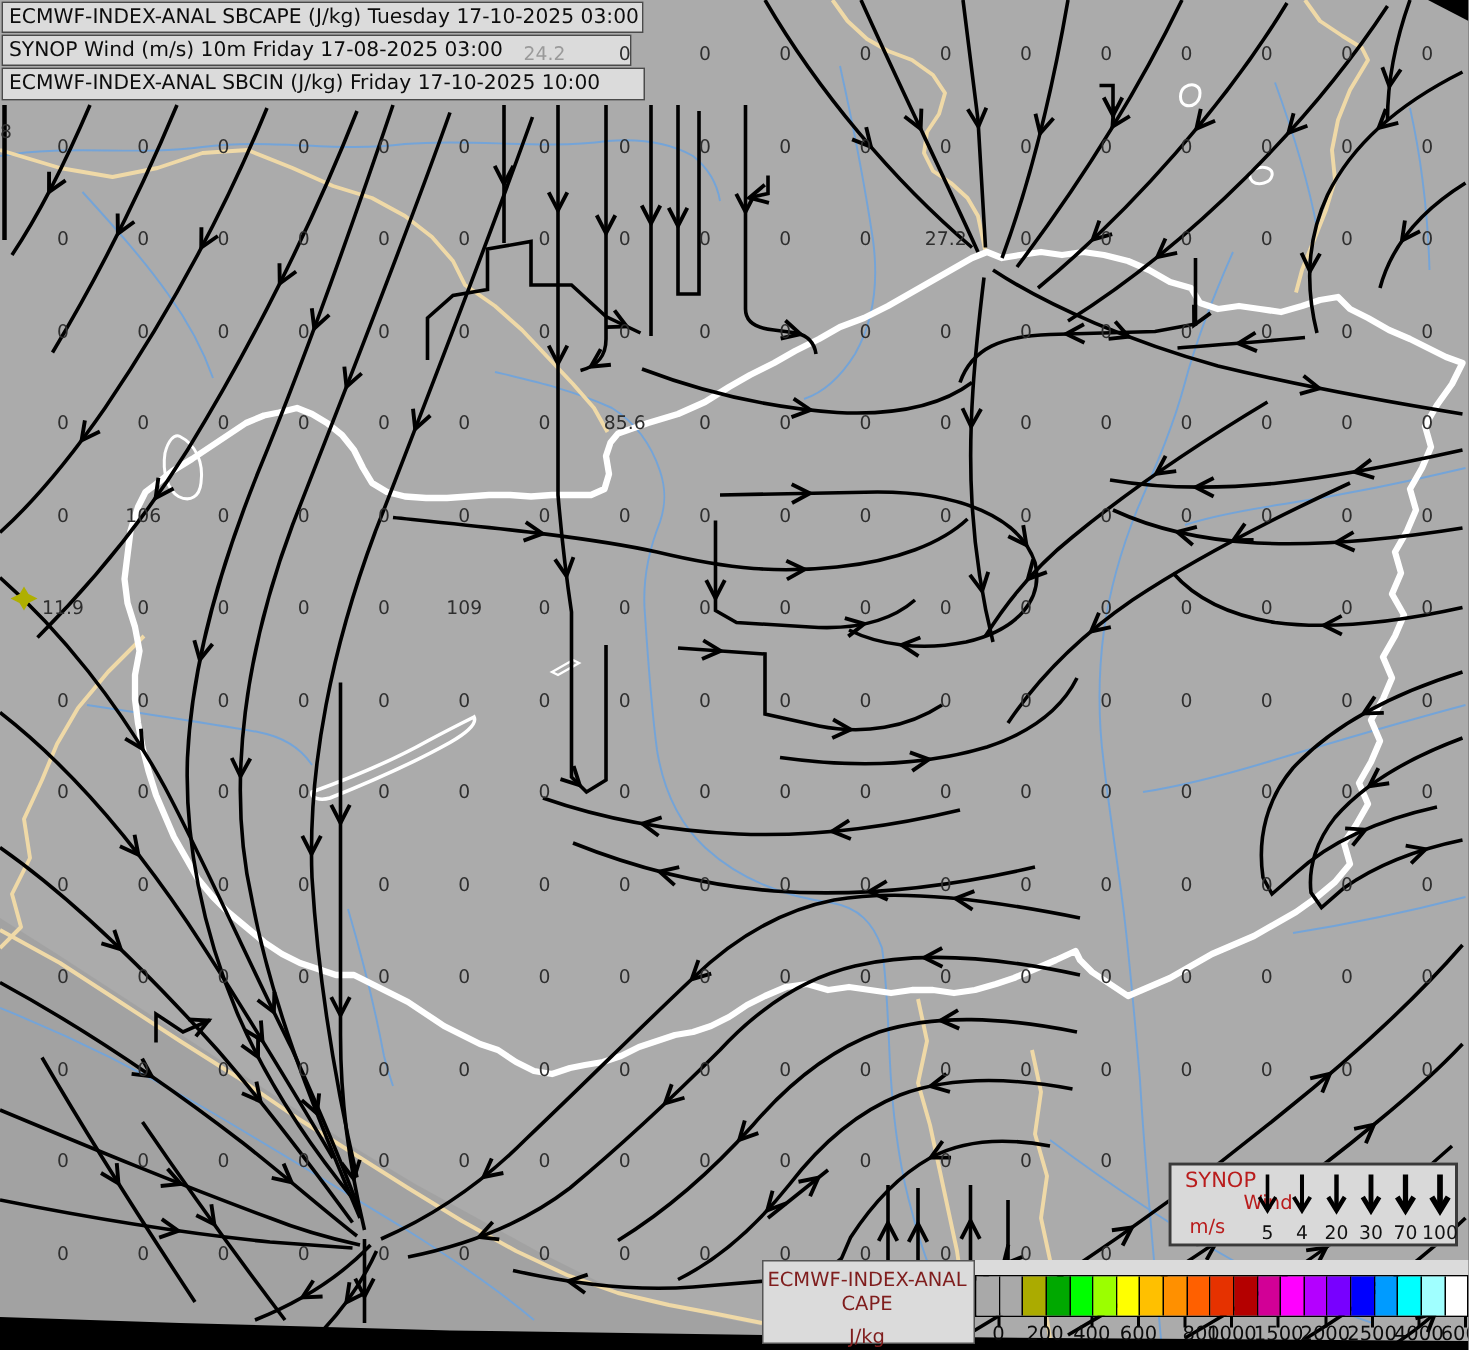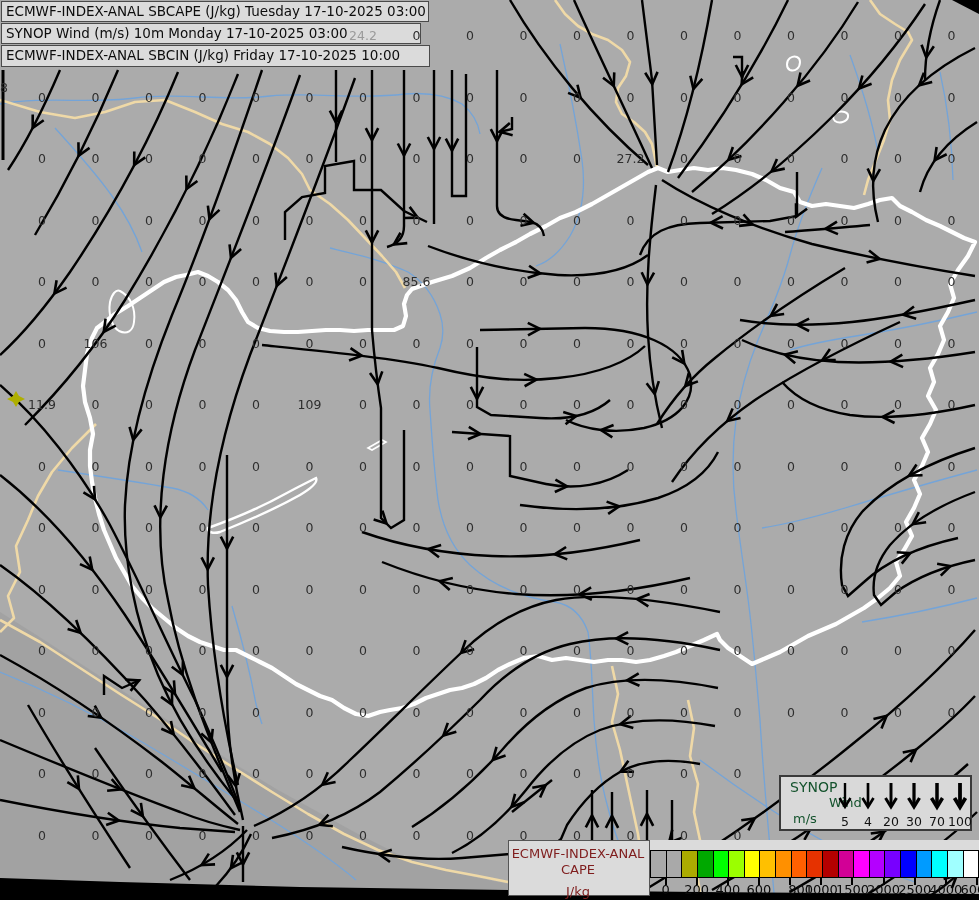--- a/index.html
+++ b/index.html
@@ -4,21 +4,21 @@
 <style>
   html,body{margin:0;padding:0;background:#666;}
   #app{position:relative;width:979px;height:900px;overflow:hidden;
        background:#ABABAB;font-family:"DejaVu Sans","Liberation Sans",sans-serif;}
   #app svg{position:absolute;left:0;top:0;}
   .legendbox{position:absolute;background:#DBDBDB;border:1px solid #4a4a4a;
              color:#0d0d0d;font-size:13.5px;line-height:19px;padding-left:4px;
              white-space:nowrap;overflow:hidden;box-sizing:border-box;}
   #synop-box{position:absolute;left:779px;top:775px;width:193px;height:56px;
              background:#D9D9D9;border:2px solid #3a3a3a;box-sizing:border-box;}
-  #synop-box .lbl{position:absolute;left:9px;color:#14532d;font-size:13px;}
+  #synop-box .lbl{position:absolute;left:9px;color:#b91c1c;font-size:13px;}
   #cape-box{position:absolute;left:508px;top:838px;width:471px;height:60px;}
   #cape-lightbg{position:absolute;left:0;top:2px;width:142px;height:56px;
                 background:#DBDBDB;border:1px solid #555;box-sizing:border-box;}
   #cape-topstrip{position:absolute;left:142px;top:2px;width:331px;height:10px;background:#DBDBDB;}
   #cape-label div{position:absolute;width:140px;text-align:center;color:#7f1d1d;font-size:13px;}
   #cape-bar{position:absolute;left:142px;top:12px;width:329px;height:28px;display:flex;
             border:1px solid #000;box-sizing:border-box;}
   #cape-bar .cell{flex:1 1 auto;border-right:1px solid #000;}
   #cape-bar .cell:last-child{border-right:none;}
   .cape-tick{position:absolute;top:40px;width:2px;height:7px;background:#000;}
@@ -280,21 +280,21 @@
         <path d="M -10 -6.2 L 2 0 L -10 6.2" fill="none" stroke="#000" stroke-width="2.6" transform="translate(924.6 855.8) rotate(-36.5)"></path>
         <path d="M -10 -6.2 L 2 0 L -10 6.2" fill="none" stroke="#000" stroke-width="2.6" transform="translate(955.2 876.9) rotate(-41.6)"></path>
       </g>
 
     <path d="M 0,878 L 120,882 L 300,887 L 509,890 L 700,892 L 979,894 L 979,900 L 0,900 Z" fill="#000"></path>
     <path d="M 952,0 L 979,0 L 979,14 Z" fill="#000"></path>
   </svg>
 
   <div>
     <div class="legendbox" style="left:1px;top:1px;width:428px;height:21px;">ECMWF-INDEX-ANAL SBCAPE (J/kg) Tuesday 17-10-2025 03:00</div>
-    <div class="legendbox" style="left:1px;top:23px;width:420px;height:21px;">SYNOP Wind (m/s) 10m Monday 17-10-2025 03:00</div>
+    <div class="legendbox" style="left:1px;top:23px;width:420px;height:21px;">SYNOP Wind (m/s) 10m Friday 17-08-2025 03:00</div>
     <div class="legendbox" style="left:1px;top:45px;width:429px;height:22px;">ECMWF-INDEX-ANAL SBCIN (J/kg) Friday 17-10-2025 10:00</div>
   </div>
 
   <div id="synop-box">
     <div class="lbl" style="top:2px;font-size:14px;">SYNOP</div>
     <div class="lbl" style="top:18px;left:13px;margin-left:35px;">Wind</div>
     <div class="lbl" style="top:34px;left:12px;">m/s</div>
     <svg id="synop-arrows" width="189" height="36" style="left:0;top:2px;">
         <path d="M 64,4 L 64,26" stroke="#000" stroke-width="2.4" fill="none"></path>
         <path d="M 58.5,19 L 64,28 L 69.5,19" stroke="#000" stroke-width="2.4" fill="none"></path>

